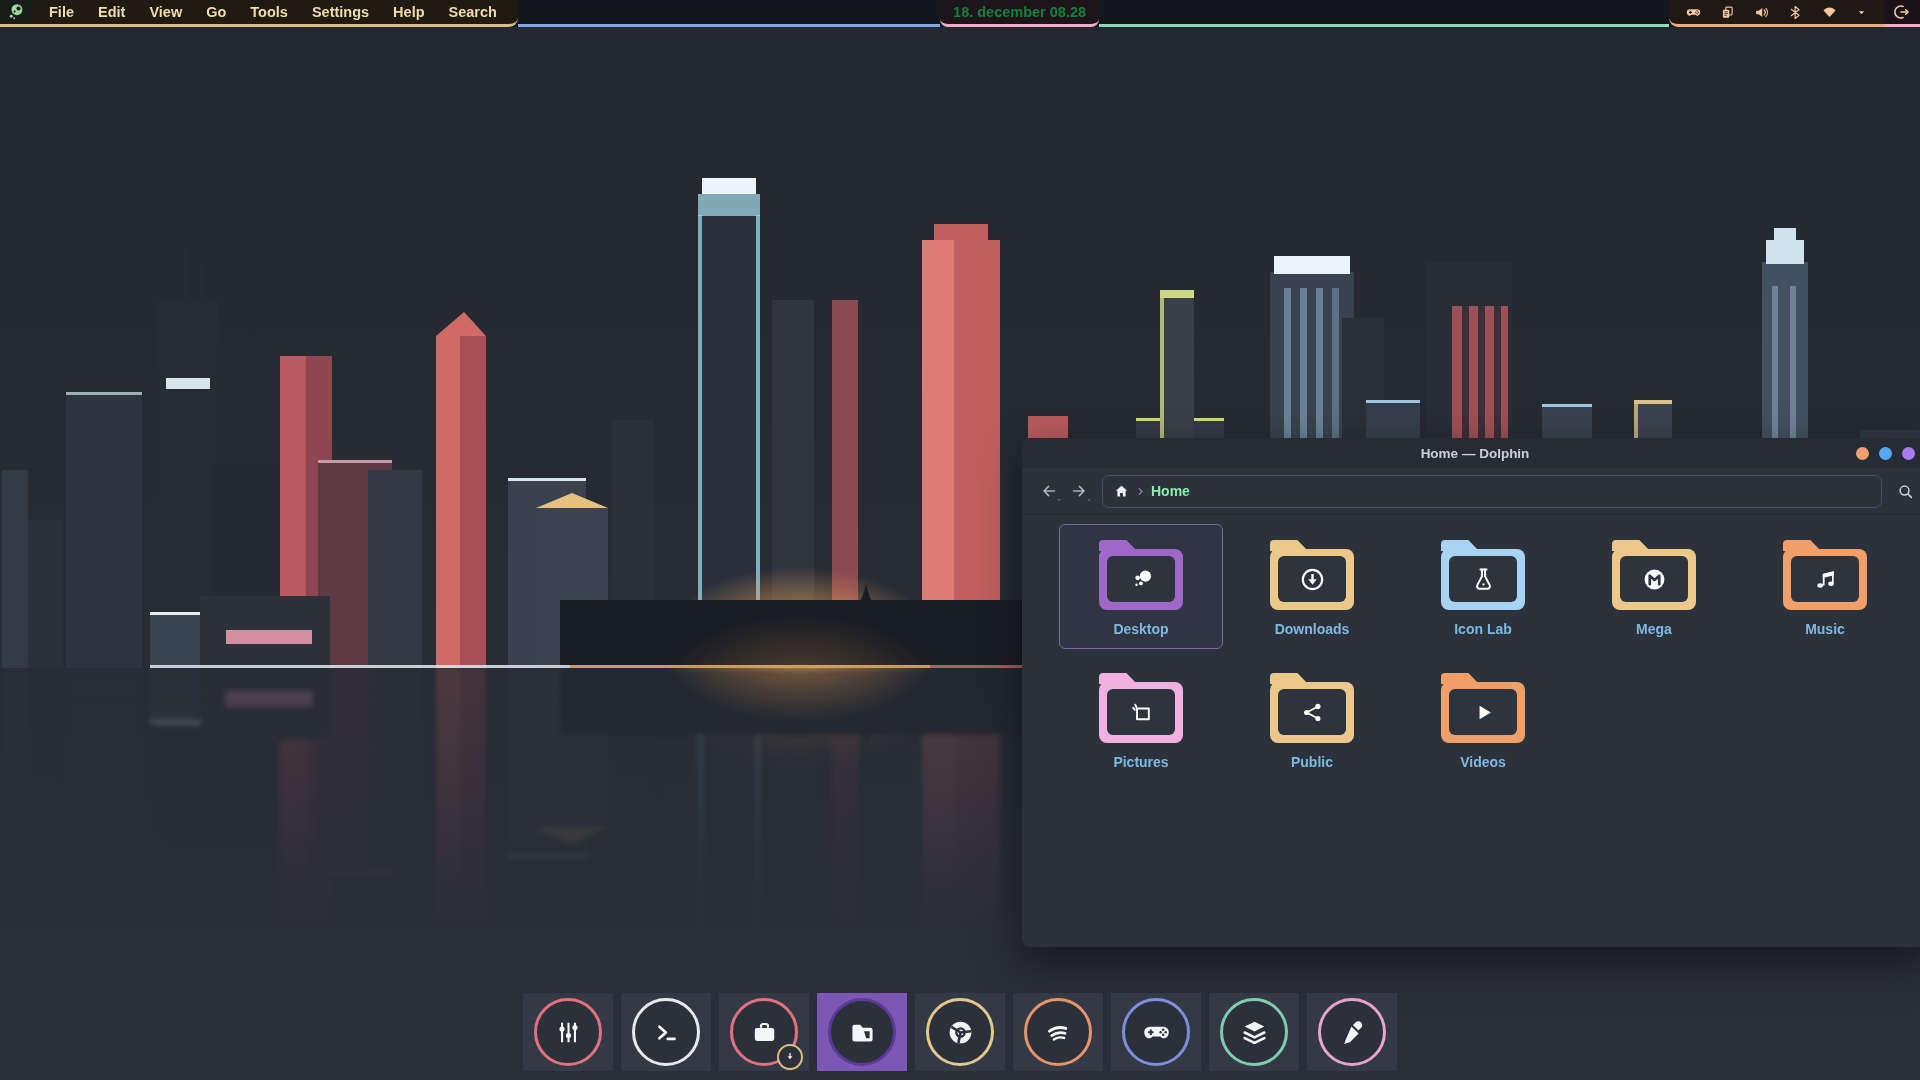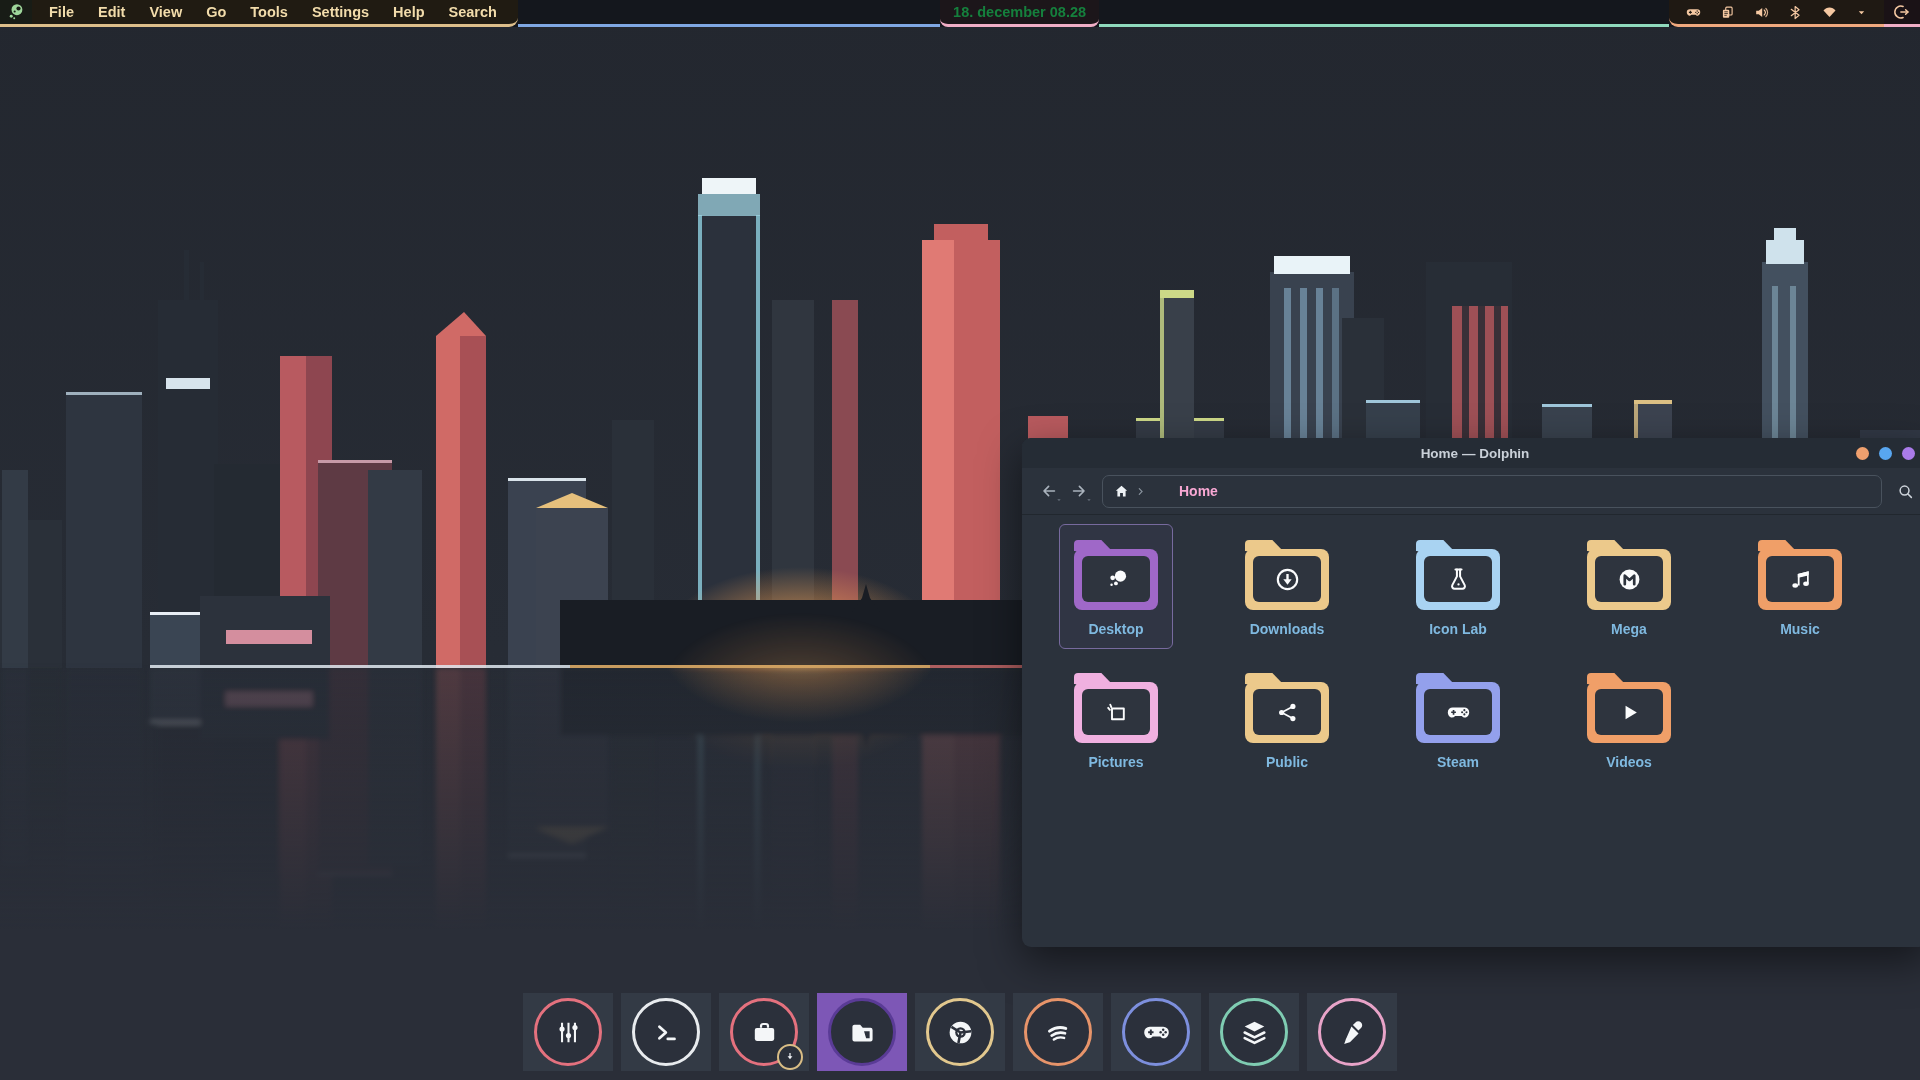--- a/index.html
+++ b/index.html
@@ -38,26 +38,26 @@
   .wdot{width:13px;height:13px;border-radius:50%;background:var(--c);}
   .toolbar{height:46px;display:flex;align-items:center;padding:0 0 0 12px;border-bottom:1px solid rgba(0,0,0,.22);}
   .navbtn{width:30px;height:30px;display:flex;align-items:center;justify-content:center;color:#a9b2bc;position:relative;}
   .navbtn svg{width:20px;height:20px;}
   .navbtn .mini{position:absolute;right:1px;bottom:2px;width:8px;height:8px;color:#6b747f;}
   .back svg.main{transform:scaleX(-1);}
   .urlbar{flex:1;height:33px;margin-left:8px;border:1px solid #49525d;border-radius:7px;
           display:flex;align-items:center;padding:0 10px;box-sizing:border-box;}
   .urlbar .home-ic{width:17px;height:17px;color:#eef2f5;}
   .urlbar .chev{width:15px;height:15px;color:#8b95a0;margin:0 3px;}
-  .crumb{color:#f9a8d4;font-size:14px;font-weight:700;margin-left:28px;}
+  .crumb{color:#86efac;font-size:14px;font-weight:700;}
   .searchbtn{width:46px;display:flex;justify-content:center;color:#cdd3da;}
   .searchbtn svg{width:19px;height:19px;}
 
   .grid{display:grid;grid-template-columns:repeat(5,142px);gap:8px 29px;padding:9px 0 0 37px;}
-  .cell{width:114px;height:125px;display:flex;flex-direction:column;align-items:center;
+  .cell{width:164px;height:125px;display:flex;flex-direction:column;align-items:center;
         padding-top:15px;box-sizing:border-box;border:1px solid transparent;border-radius:6px;}
   .cell.sel{border-color:#776a9e;background:rgba(132,101,190,.07);}
   .folder{position:relative;width:84px;height:61px;border-radius:8px;background:var(--fc);margin-top:9px;}
   .folder::before{content:"";position:absolute;top:-9px;left:0;width:38px;height:11px;background:var(--fc);
         border-radius:4px 3px 0 0;clip-path:polygon(0 0,72% 0,100% 100%,0 100%);}
   .fpanel{position:absolute;inset:7px 8px 8px;background:#2e343e;border-radius:6px;
         display:flex;align-items:center;justify-content:center;color:#fbfcfd;--hole:#2e343e;}
   .fpanel svg{width:27px;height:27px;}
   .flabel{margin-top:11px;color:#7fb9e0;font-size:14px;font-weight:700;}
 
@@ -483,30 +483,20 @@
       <div class="cell" style="--fc: #ecc98b;">
         <div class="folder">
             <div class="fpanel">
               <svg>
                 <use href="#s-share"></use>
               </svg>
             </div>
           </div>
         <div class="flabel">Public</div>
       </div>
-      <div class="cell" style="--fc: #93a0ec;">
-        <div class="folder">
-            <div class="fpanel">
-              <svg>
-                <use href="#s-pad"></use>
-              </svg>
-            </div>
-          </div>
-        <div class="flabel">Steam</div>
-      </div>
       <div class="cell" style="--fc: #f09f68;">
         <div class="folder">
             <div class="fpanel">
               <svg>
                 <use href="#s-play"></use>
               </svg>
             </div>
           </div>
         <div class="flabel">Videos</div>
       </div>

